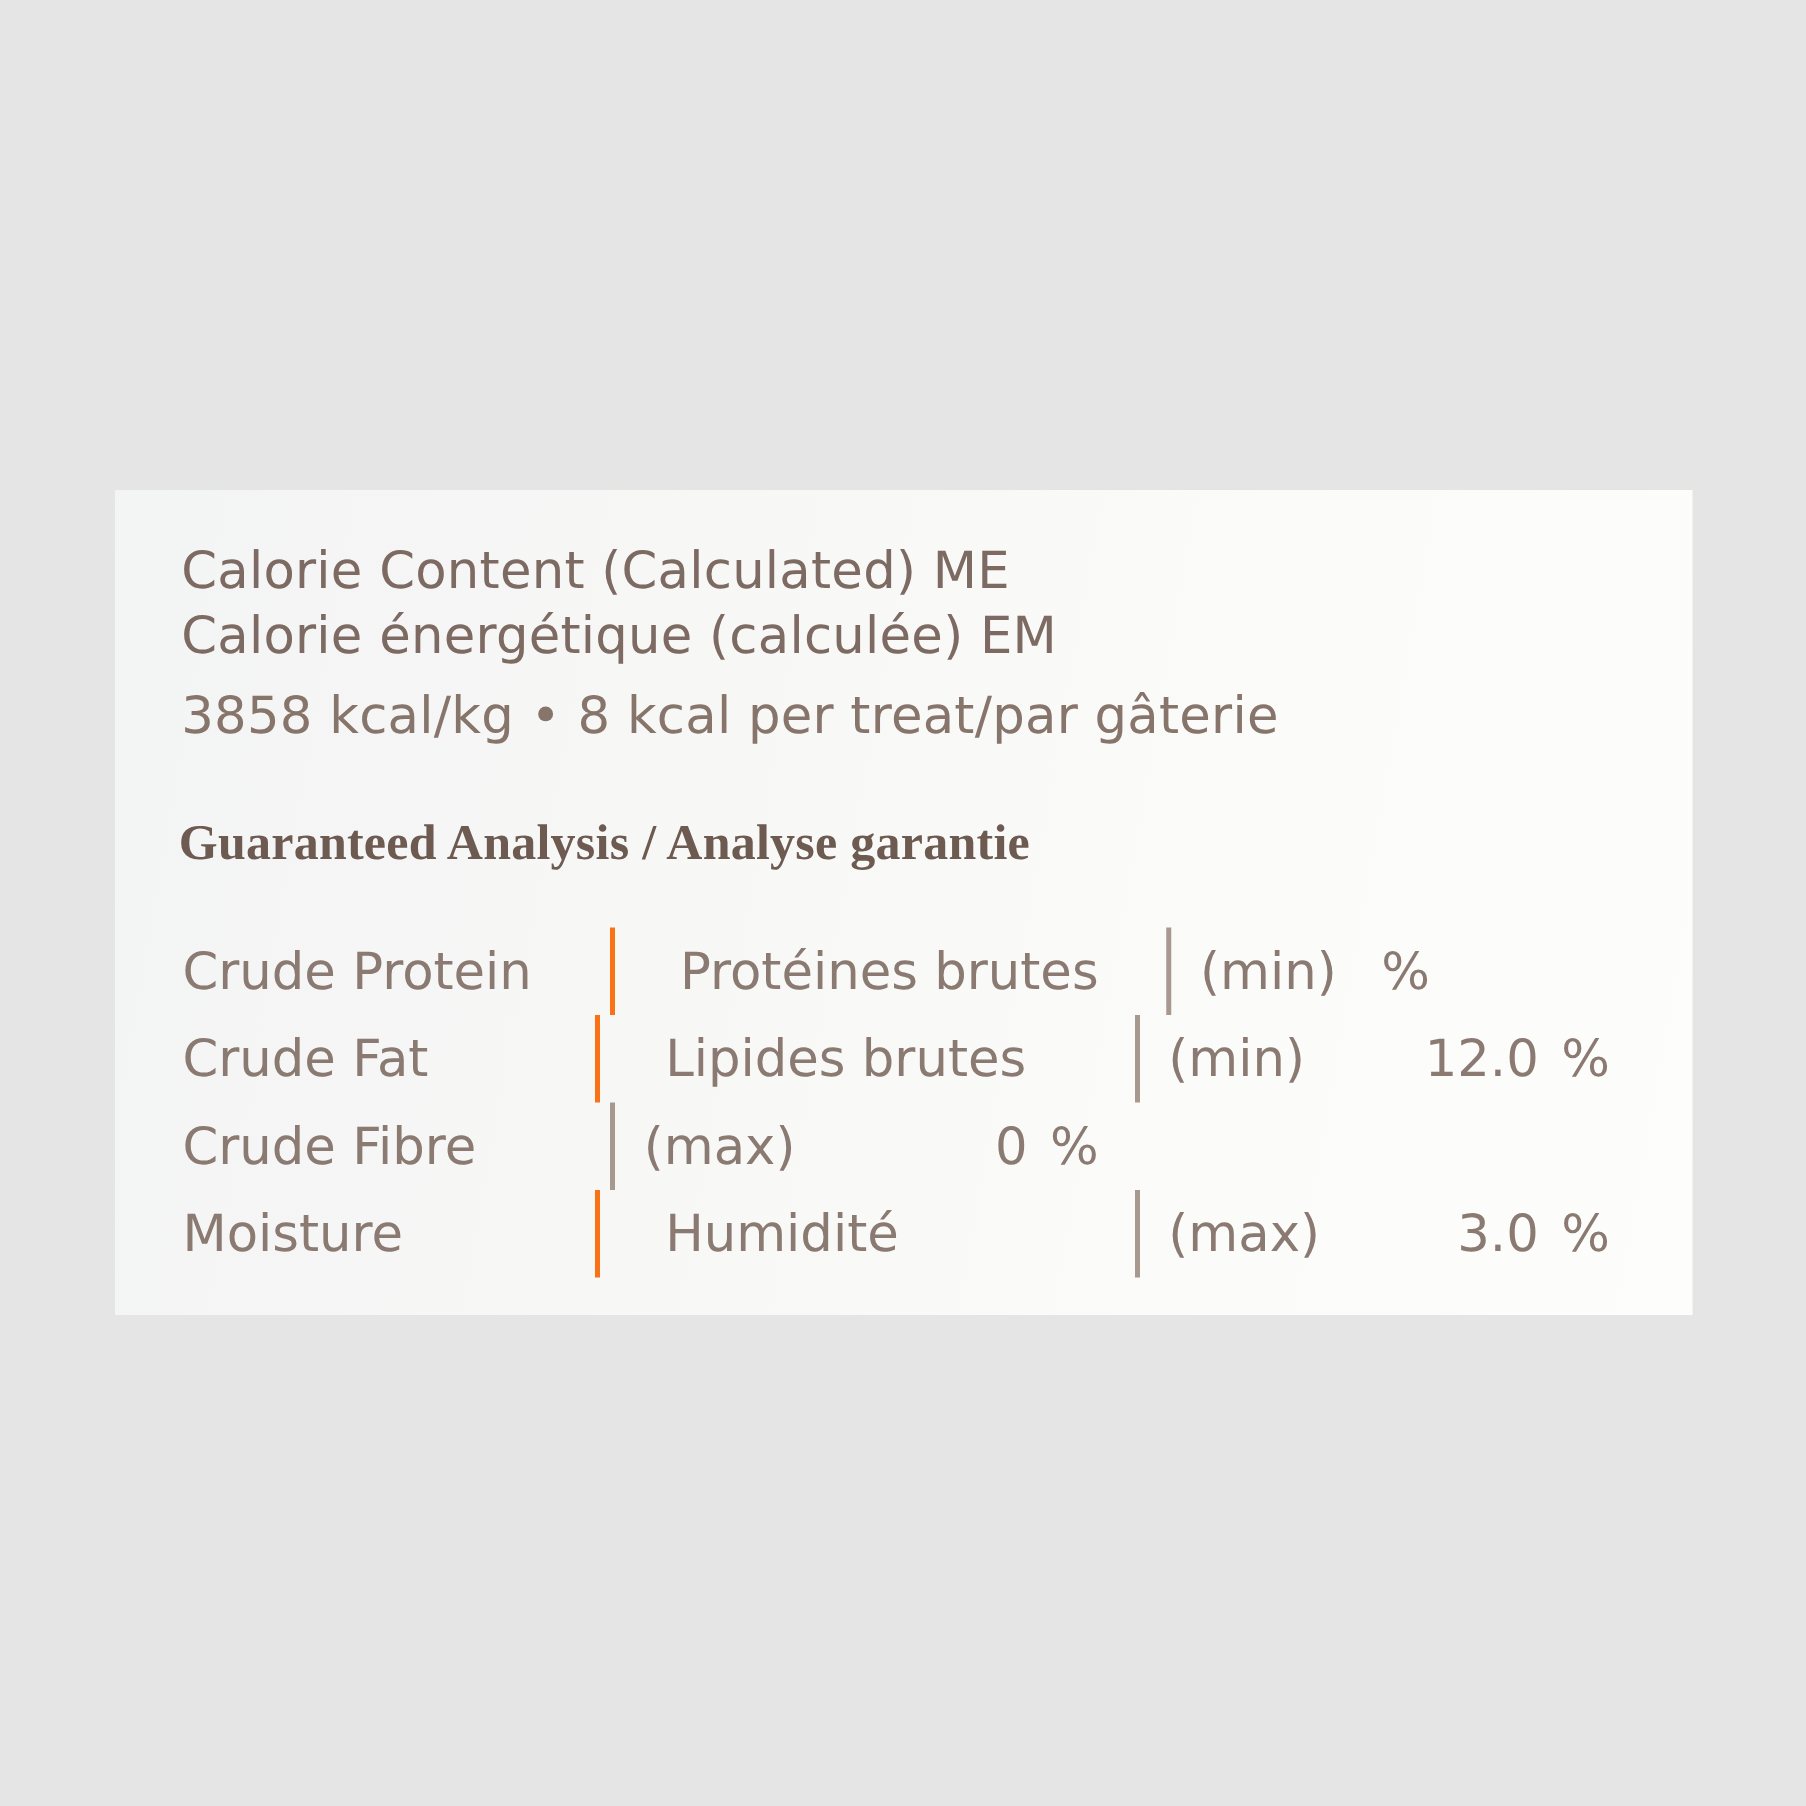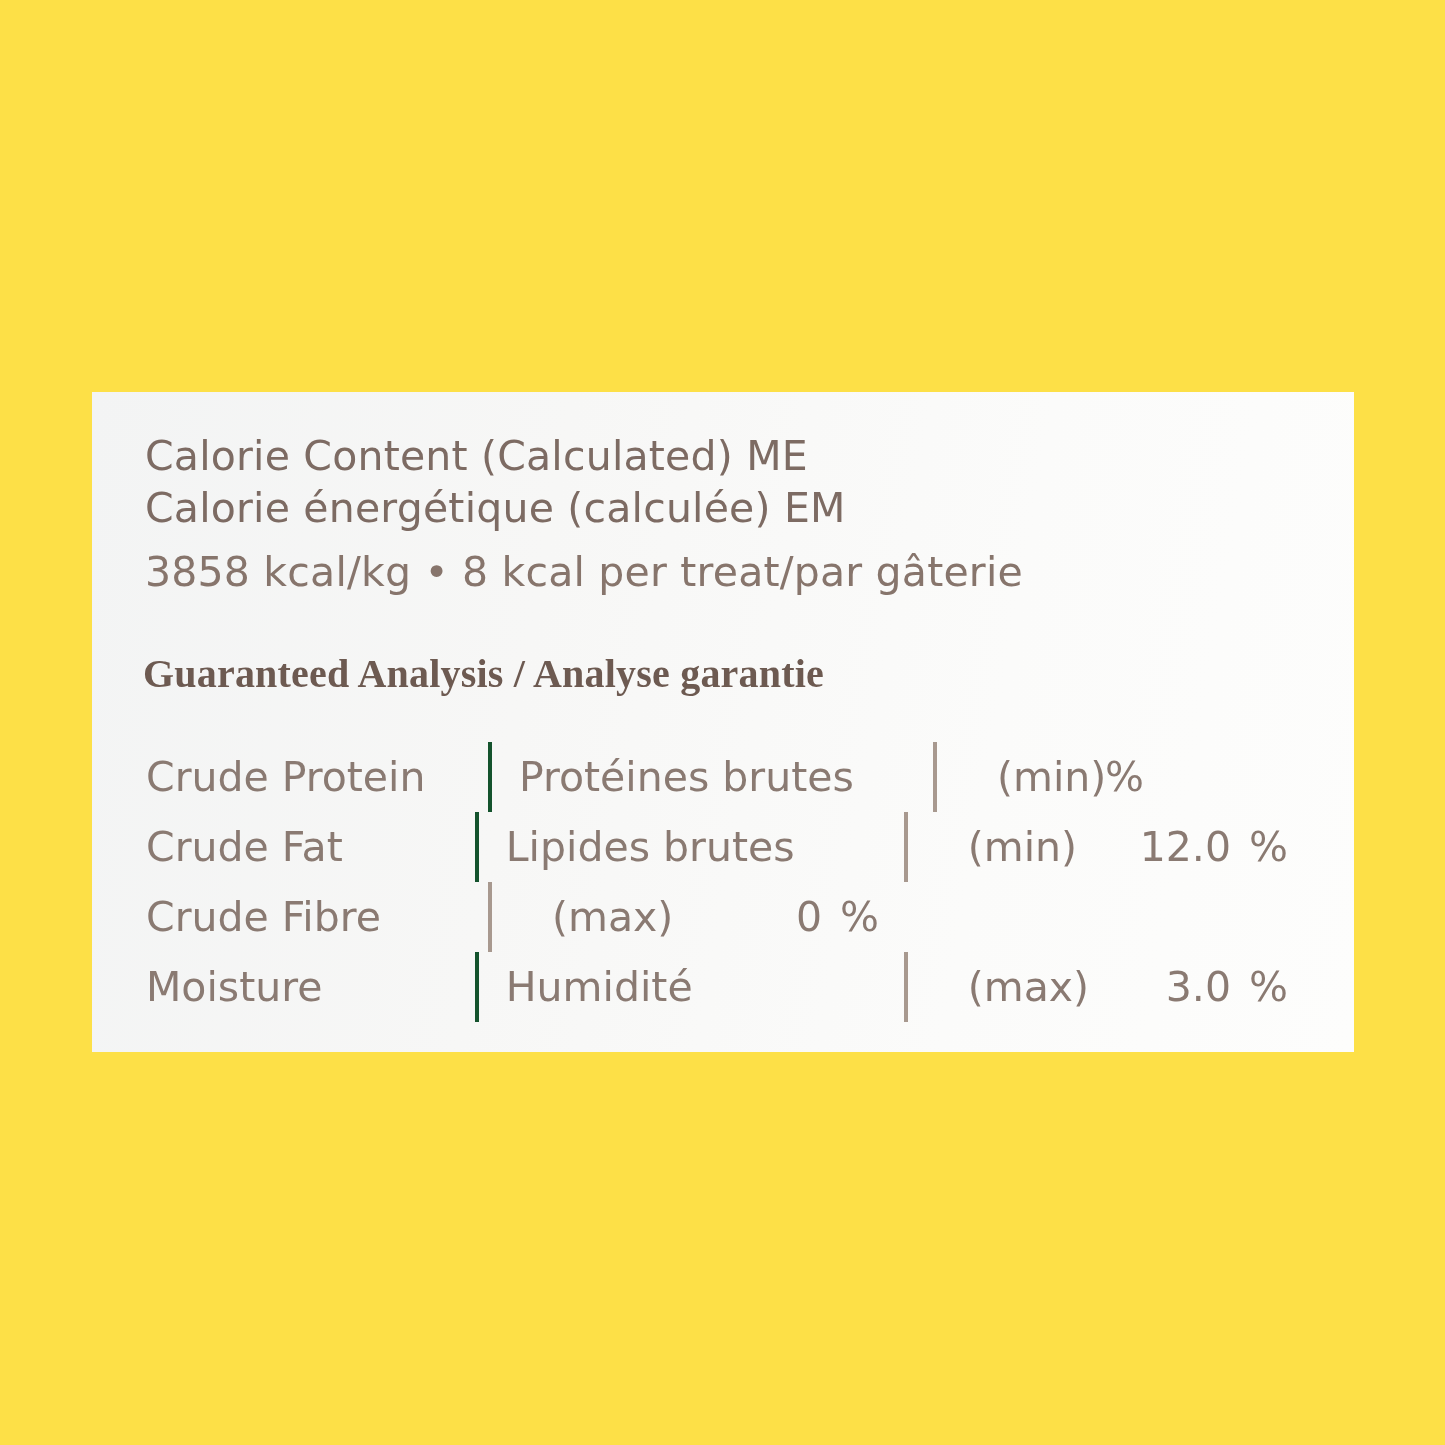--- a/index.html
+++ b/index.html
@@ -4,21 +4,21 @@
 <style>
   html, body {
     margin: 0;
     padding: 0;
     background: #ffffff;
   }
   #page {
     position: relative;
     width: 1445px;
     height: 1445px;
-    background: #fde047;
+    background: #e5e5e5;
     overflow: hidden;
     font-family: "DejaVu Sans", sans-serif;
   }
   
   #label-panel {
     position: absolute;
     left: 92px;
     top: 392px;
     width: 1262px;
     height: 660px;
@@ -72,27 +72,27 @@
     white-space: nowrap;
     line-height: 70px;
   }
   .col-en {
     width: 345px;
     padding-left: 3px;
     box-sizing: border-box;
   }
   .col-fr {
     width: 445px;
-    padding-left: 27px;
+    padding-left: 52px;
     box-sizing: border-box;
-    border-left: 4px solid #14532d;
+    border-left: 4px solid #f97316;
   }
   .col-qual {
     width: 160px;
-    padding-left: 60px;
+    padding-left: 23px;
     box-sizing: border-box;
     border-left: 4px solid #a8998f;
     text-align: left;
   }
   .col-val {
     width: 180px;
     text-align: right;
     box-sizing: border-box;
     padding-right: 6px;
   }

